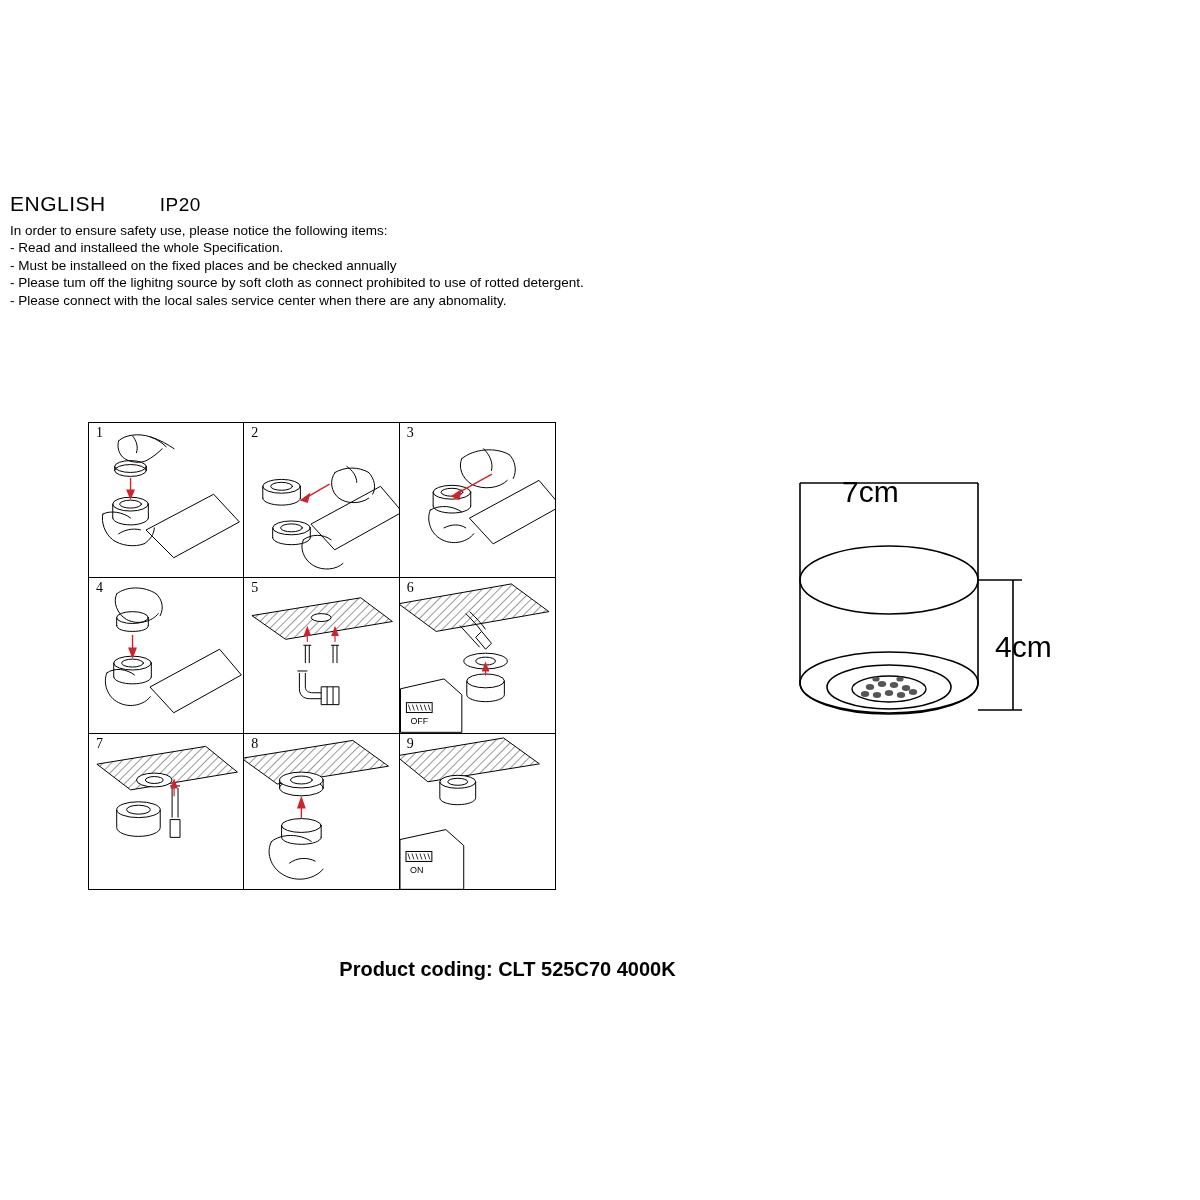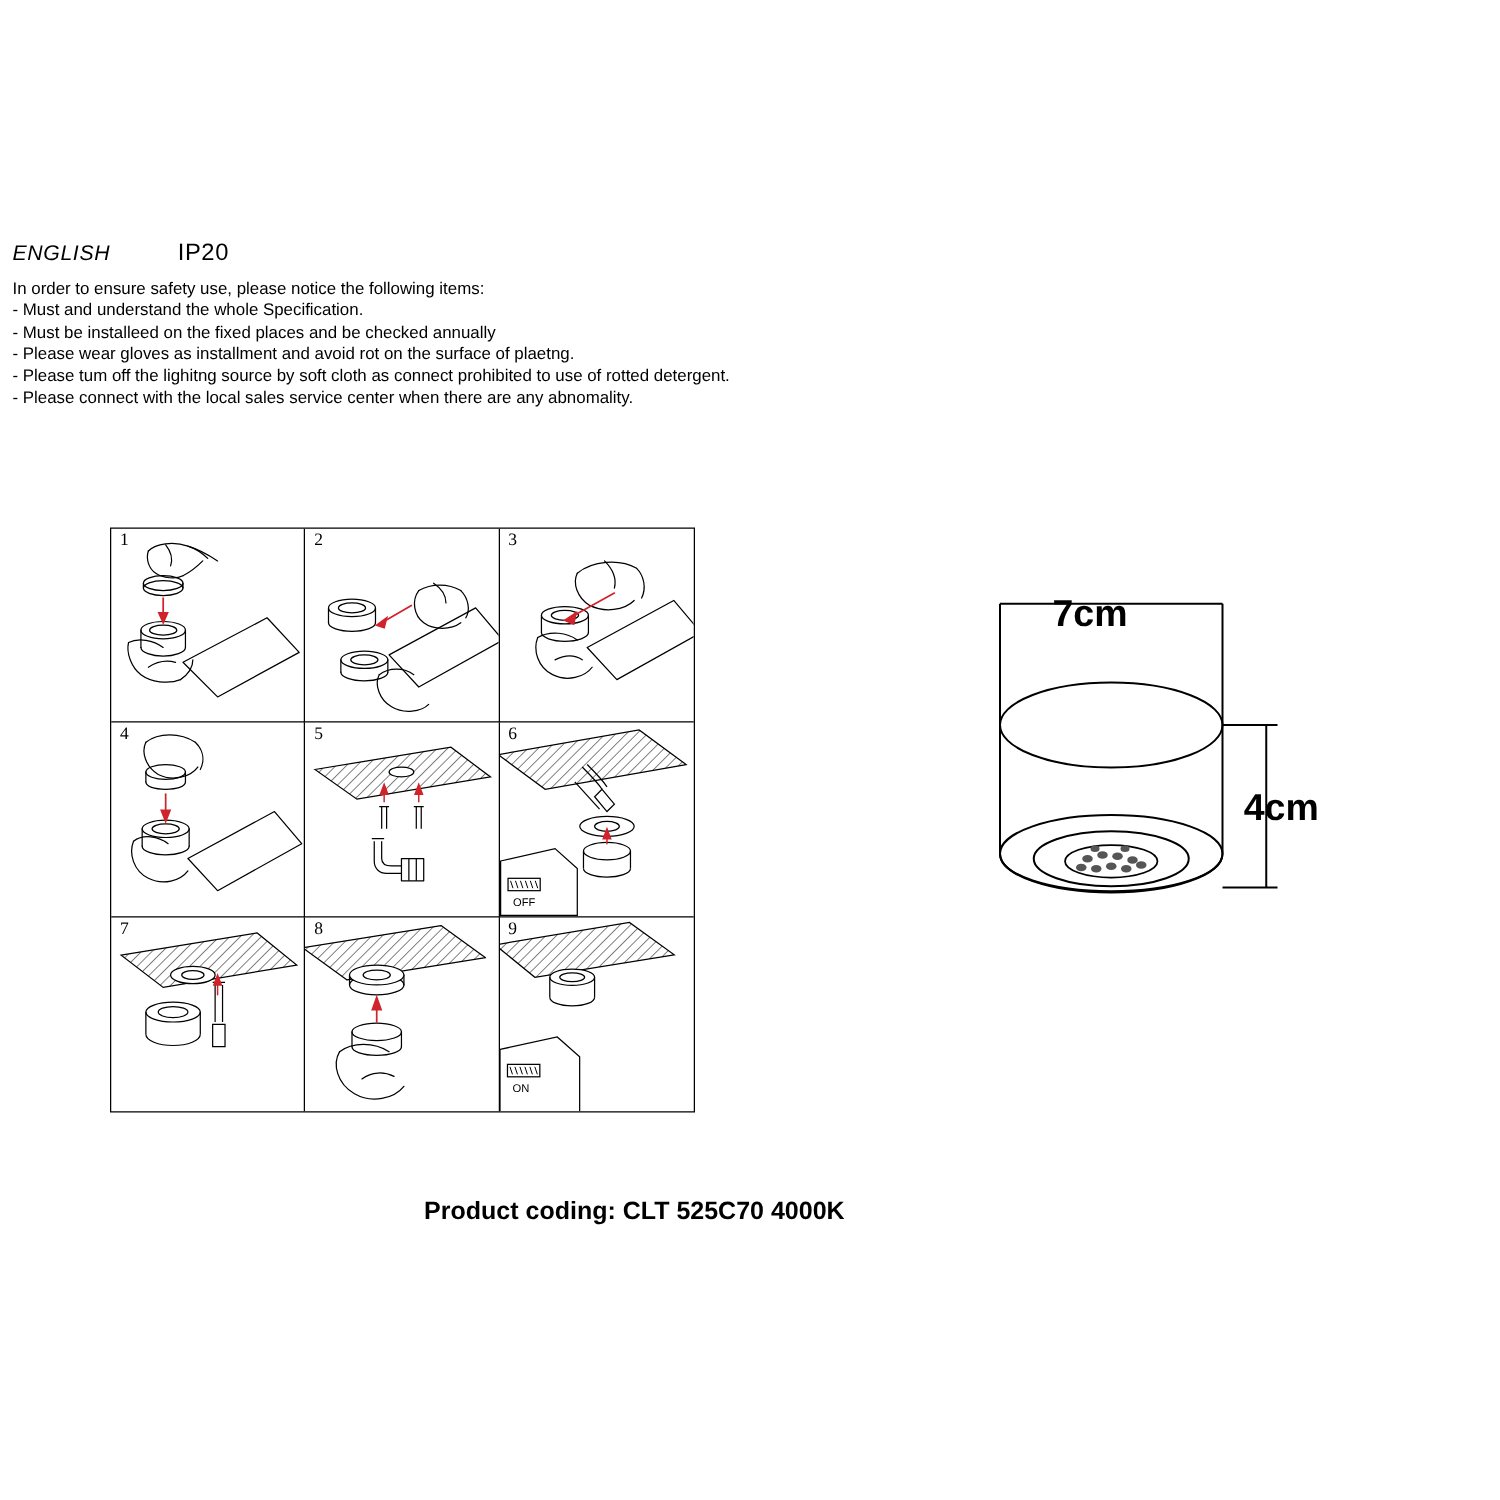--- a/index.html
+++ b/index.html
@@ -18,23 +18,22 @@
 
   
   .header {
     position: absolute;
     left: 10px;
     top: 192px;
     display: flex;
     align-items: baseline;
   }
   .header .lang {
-    font-size: 17px;
+    font-size: 21px;
     letter-spacing: 0.5px;
-    font-style: italic;
   }
   .header .ip {
     font-size: 19px;
     margin-left: 54px;
     letter-spacing: 0.5px;
   }
 
   .spec-block {
     position: absolute;
     left: 10px;
@@ -82,21 +81,20 @@
     height: 100%;
   }
 
   
   .product {
     position: absolute;
     left: 770px;
     top: 455px;
     width: 330px;
     height: 300px;
-    font-weight: bold;
   }
   .product svg { width: 100%; height: 100%; }
   .dim-label {
     position: absolute;
     font-size: 30px;
     font-family: "Liberation Sans", sans-serif;
   }
   .dim-w { left: 72px; top: 20px; }
   .dim-h { left: 225px; top: 175px; }
 
@@ -114,23 +112,22 @@
 </head>
 <body>
 
 <div class="header">
   <span class="lang">ENGLISH</span>
   <span class="ip">IP20</span>
 </div>
 
 <div class="spec-block">
   <div>In order to ensure safety use, please notice the following items:</div>
-  <div>- Must and understand the whole Specification.</div>
+  <div>- Read and installeed the whole Specification.</div>
   <div>- Must be installeed on the fixed places and be checked annually</div>
-  <div>- Please wear gloves as installment and avoid rot on the surface of plaetng.</div>
   <div>- Please tum off the lighitng source by soft cloth as connect prohibited to use of rotted detergent.</div>
   <div>- Please connect with the local sales service center when there are any abnomality.</div>
 </div>
 
 <div class="grid">
 
   <div class="cell">
     <span class="num">1</span>
     <svg viewBox="0 0 156 156">
       <g fill="none" stroke="#000" stroke-width="1" stroke-linejoin="round" stroke-linecap="round">

